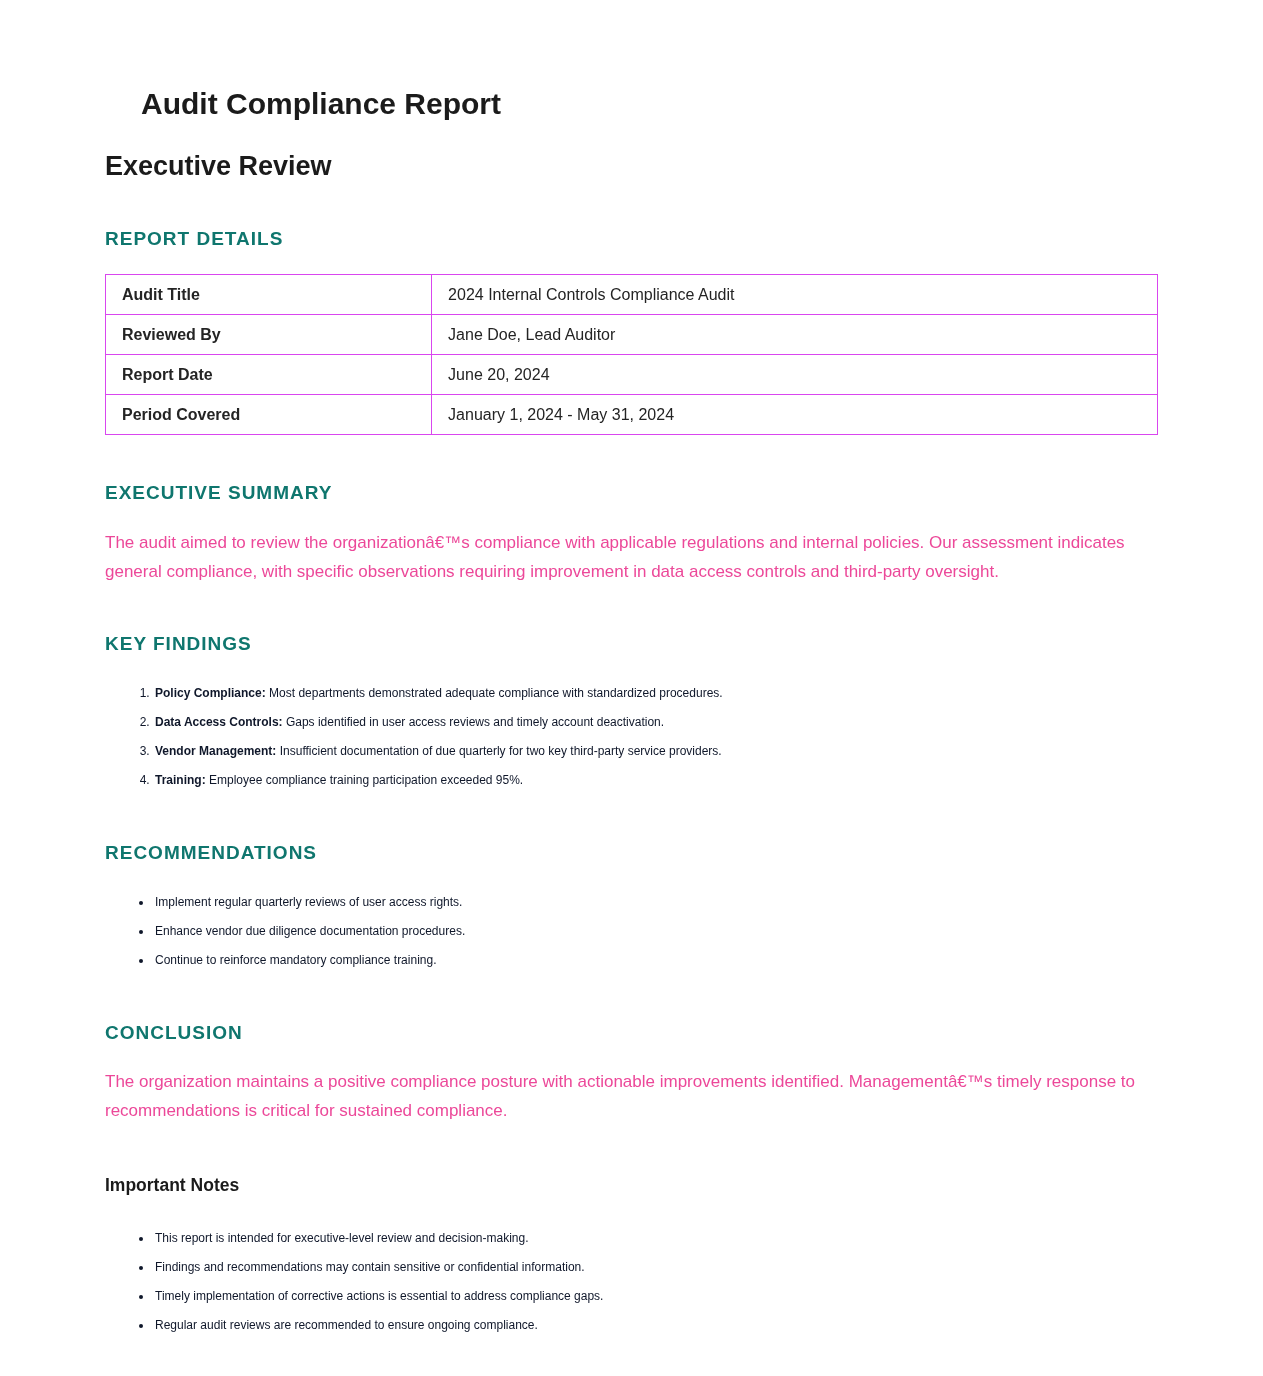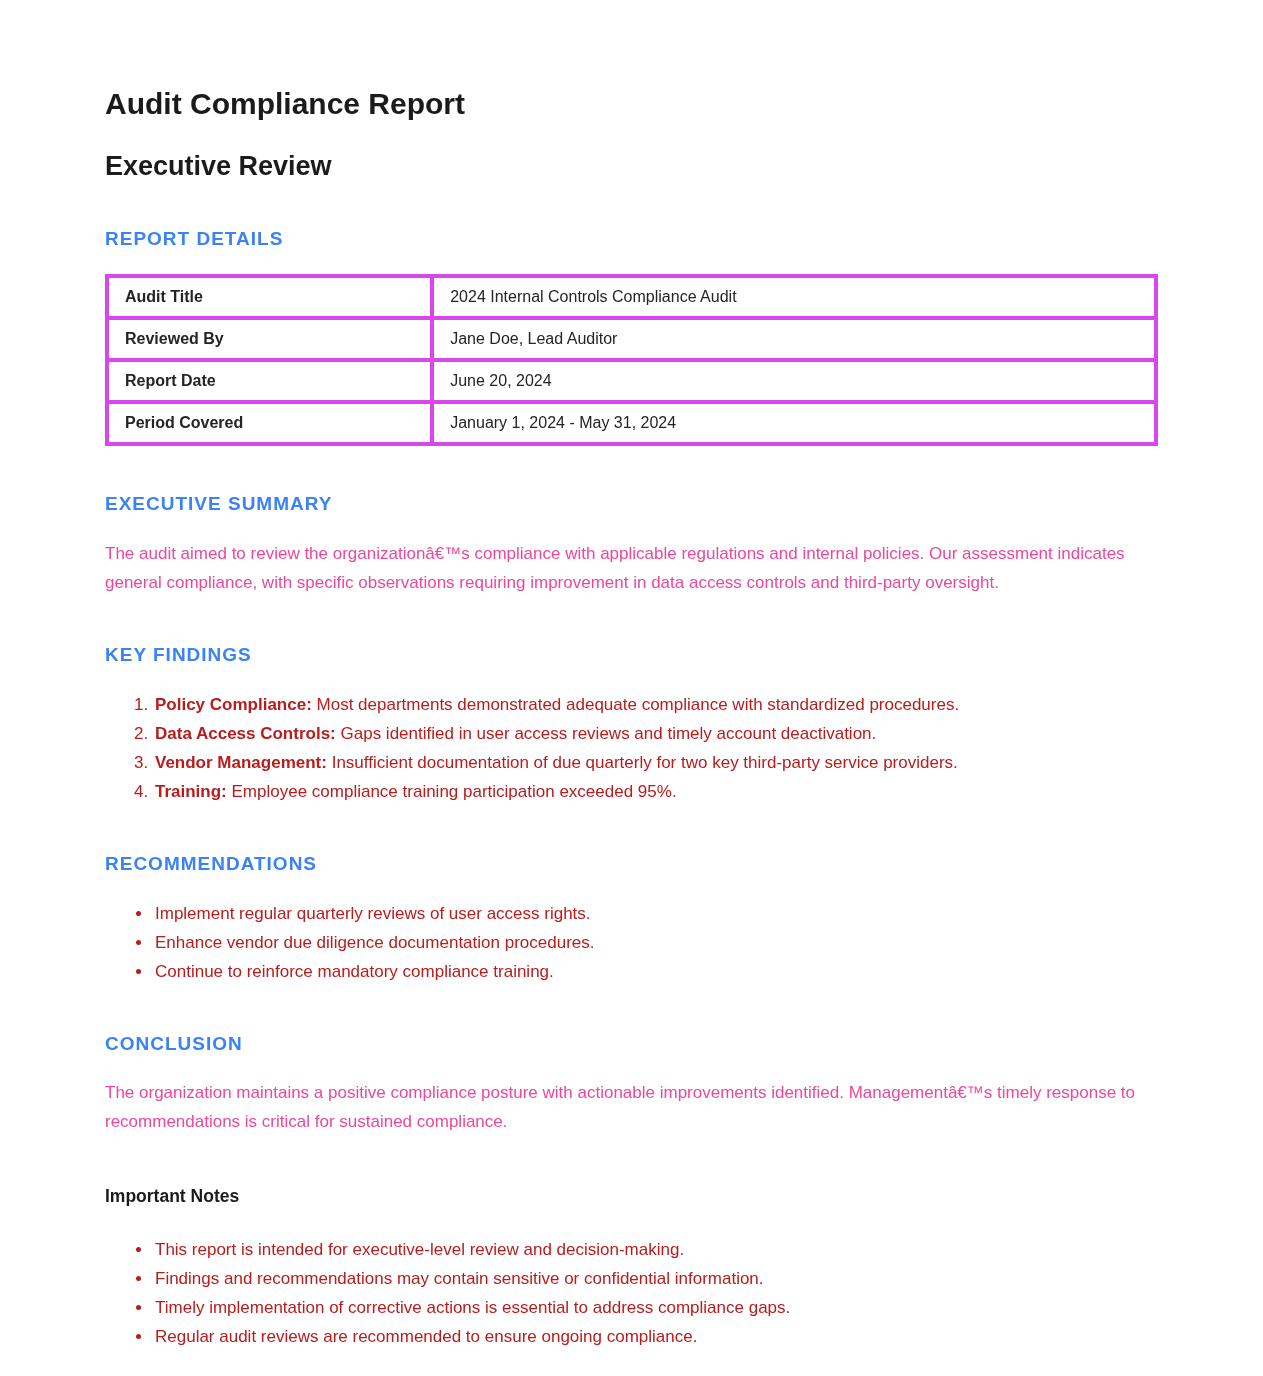--- a/index.html
+++ b/index.html
@@ -12,70 +12,71 @@
     color: #242424;
     -webkit-font-smoothing: antialiased;
   }
   .page { padding: 86px 105px 70px 105px; }
 
   .doc-title {
     font-size: 30px;
     font-weight: 700;
     color: #1b1b1b;
     line-height: 1.2;
+    margin-left: 36px;
   }
   .doc-subtitle {
     font-size: 27px;
     font-weight: 700;
     color: #1b1b1b;
     margin-top: 28px;
     line-height: 1.2;
   }
 
   .section-heading {
     font-size: 19px;
     font-weight: 700;
     letter-spacing: 1px;
-    color: #3b82f6;
+    color: #0f766e;
     margin-top: 47px;
     margin-bottom: 23px;
     line-height: 1.2;
   }
   .section-heading.first { margin-top: 46px; }
 
   table.details {
     width: 100%;
     border-collapse: collapse;
   }
   table.details td {
-    border: 4px solid #d946ef;
+    border: 1px solid #d946ef;
     font-size: 16px;
     padding: 10px 16px;
     height: 40px;
     vertical-align: middle;
     color: #242424;
   }
   table.details td.label {
     width: 31%;
     font-weight: 700;
   }
 
   p.body-text {
     font-size: 17px;
     line-height: 29px;
     color: #ec4899;
     max-width: 1045px;
   }
 
   ol.findings-list,
   ul.bullet-list {
-    font-size: 17px;
+    font-size: 12px;
     line-height: 29px;
     padding-left: 48px;
-    color: #b91c1c;
+    color: #0f172a;
   }
   ol.findings-list li,
   ul.bullet-list li { padding-left: 2px; }
   ol.findings-list strong { font-weight: 700; }
 
   .notes-heading {
     font-size: 17.5px;
     font-weight: 700;
     color: #1b1b1b;
     margin-top: 50px;

